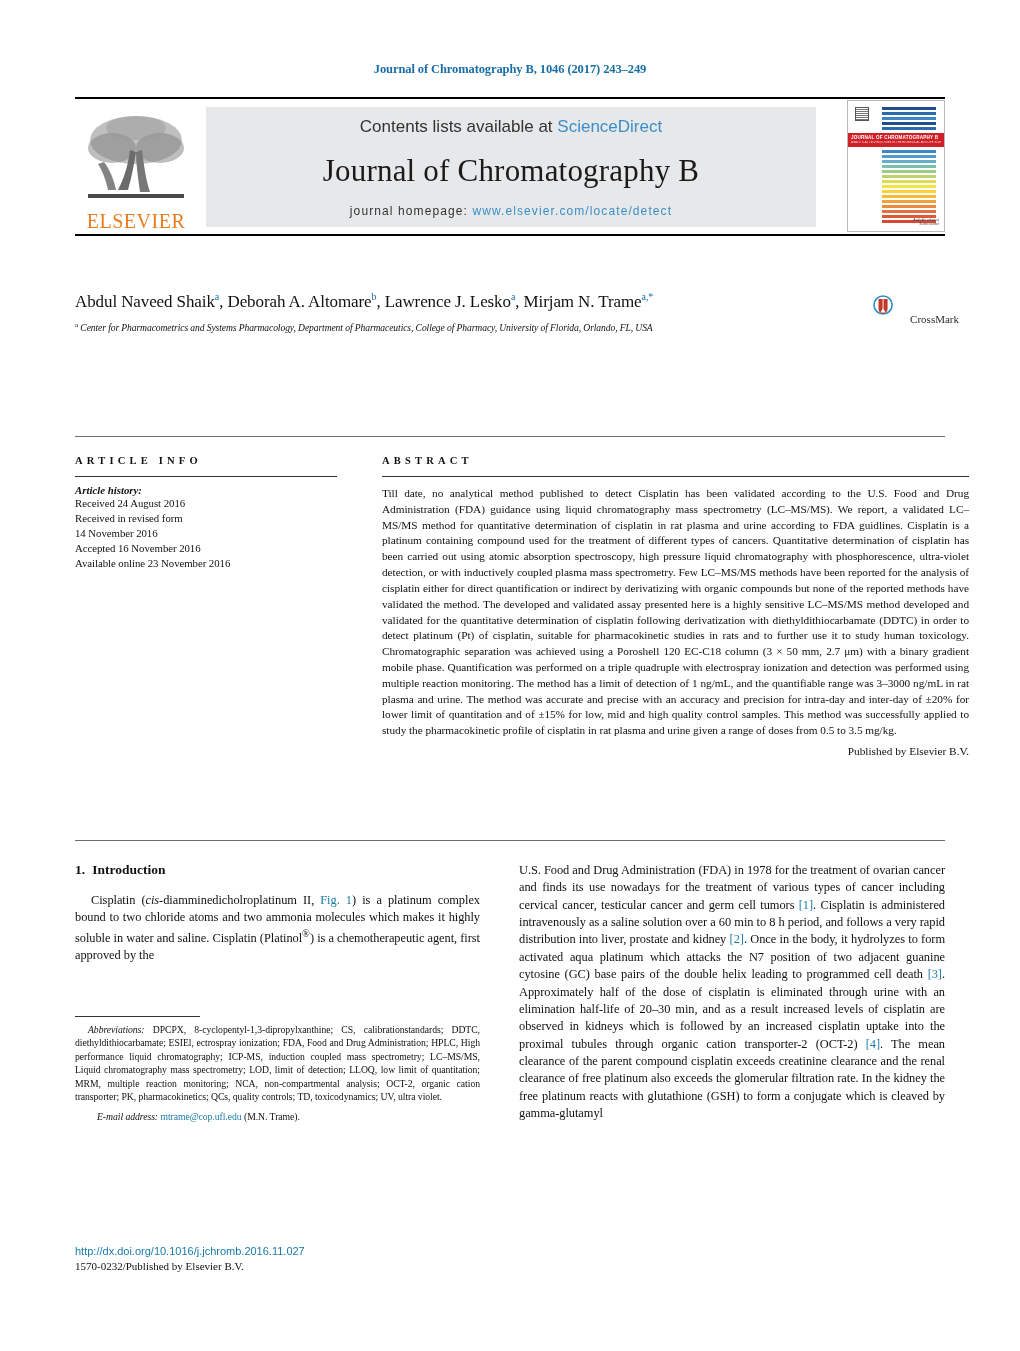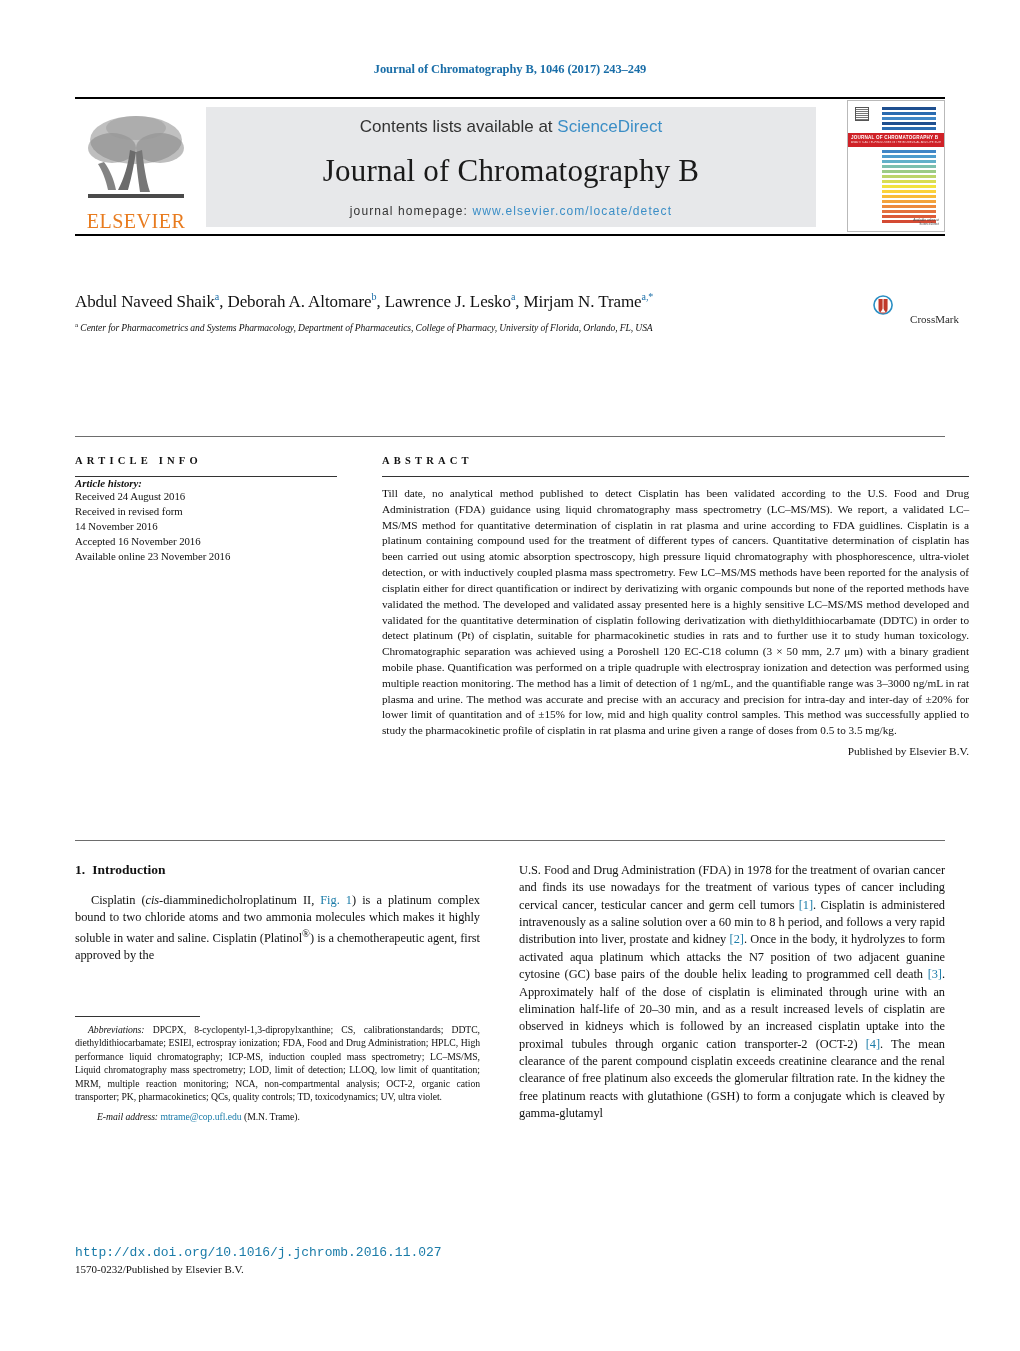--- a/index.html
+++ b/index.html
@@ -187,21 +187,21 @@
   .abscol  { position: absolute; left: 374px; top: 455px; width: 587px; margin-left: 8px; }
 
   .sechead {
     font-family: "Liberation Serif", serif;
     font-weight: bold;
     font-size: 10.5px;
     letter-spacing: 4.2px;
     color: #111;
   }
   .hrule { border-top: 0.9px solid #333; margin-top: 10px; }
-  .info-block { }
+  .info-block { margin-top: 7px; }
   .info-label {
     font-family: "Liberation Serif", serif;
     font-style: italic; font-weight: bold;
     font-size: 10.8px; color:#111;
   }
   .info-line {
     font-family: "Liberation Serif", serif;
     font-size: 10.8px; color:#111; line-height: 1.38;
     letter-spacing: -0.05px;
   }
@@ -259,22 +259,22 @@
     margin: 0;
     letter-spacing: -0.05px;
     hyphens: auto;
   }
   .fn .it { font-style: italic; }
   .fn.indent { text-indent: 13px; }
   .fn-gap { height: 7px; }
 
   .doi-block { position: absolute; left: 75px; top: 1244px; width: 405px; }
   .doi-line {
-    font-family: Liberation Mono, monospace;
-    font-size: 13px; color: #1a7ba8; line-height: 1.4;
+    font-family: Liberation Sans, sans-serif;
+    font-size: 11px; color: #1a7ba8; line-height: 1.4;
   }
   .issn-line {
     font-family: "Liberation Serif", serif;
     font-size: 11px; color: #111; line-height: 1.4;
   }
 </style>
 </head>
 <body>
 
 <div class="page">

